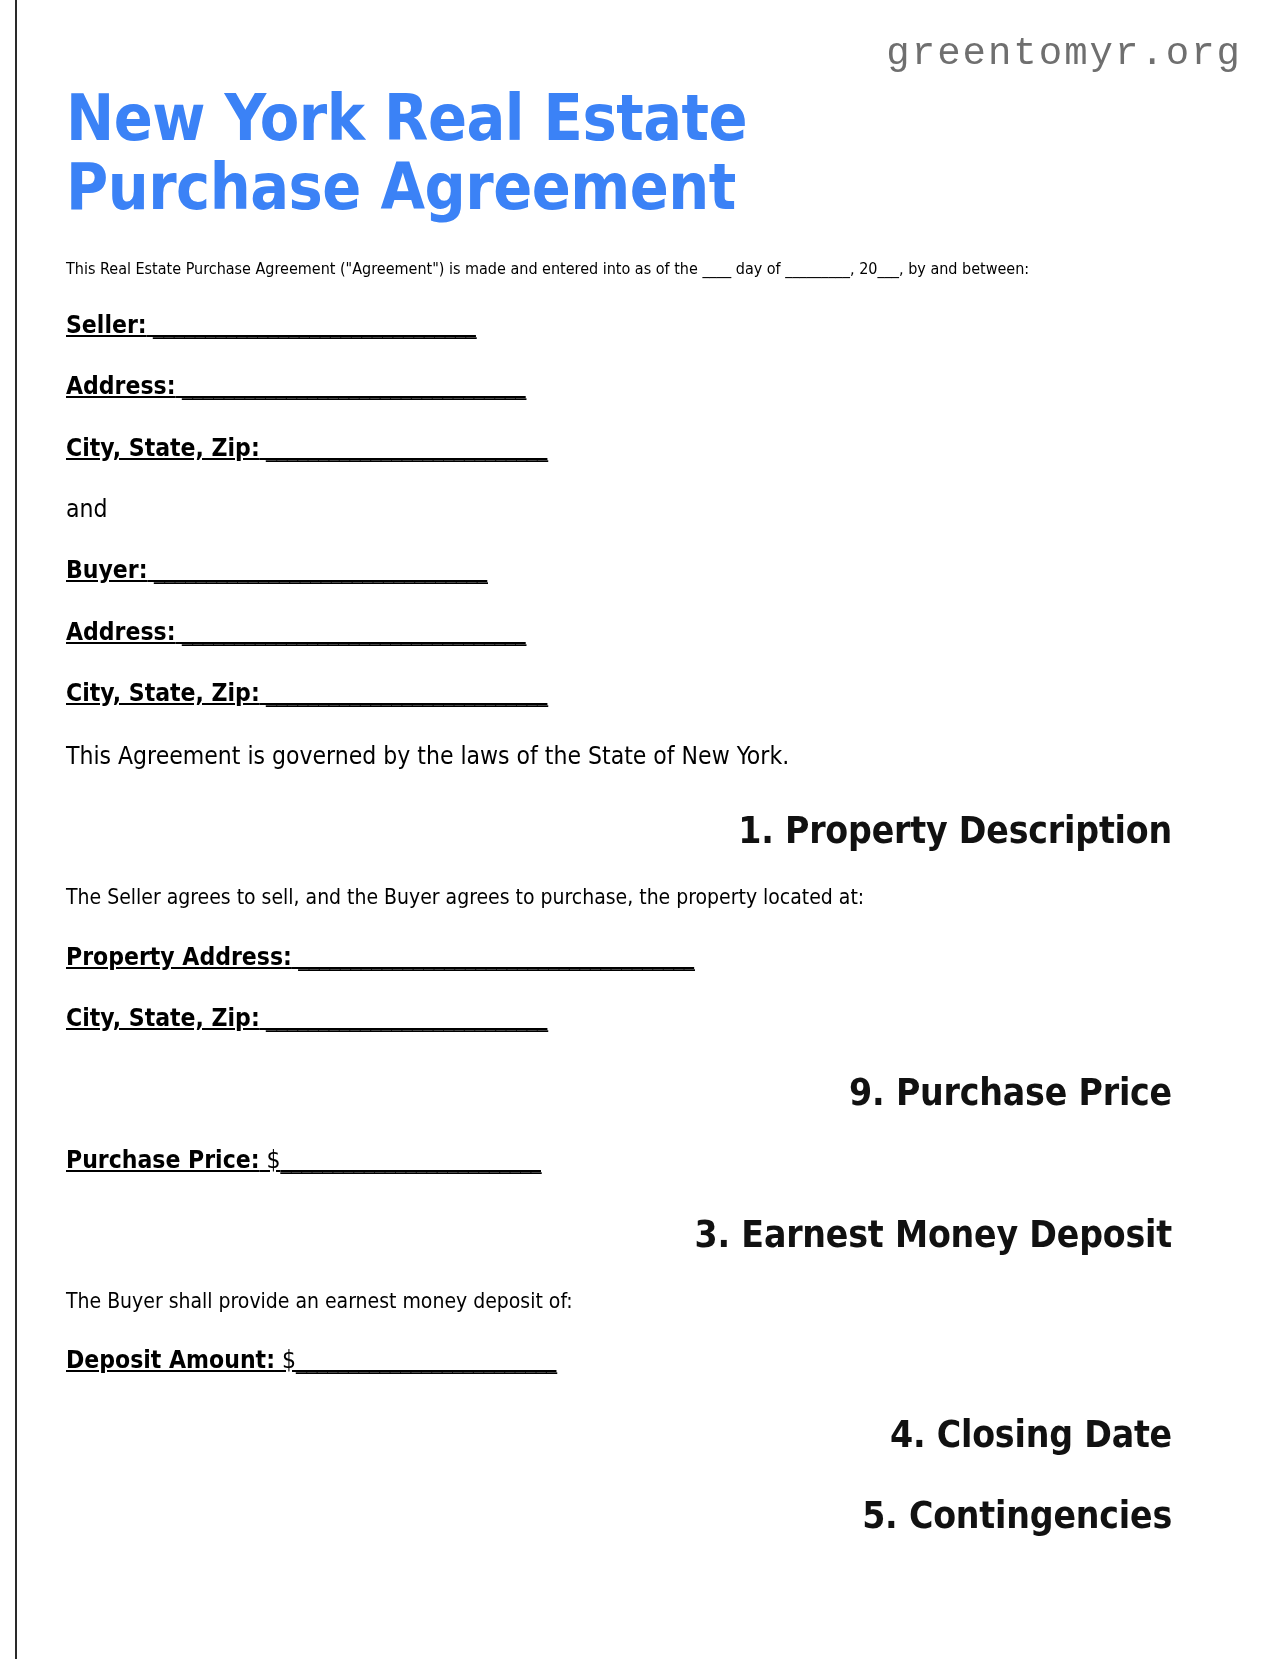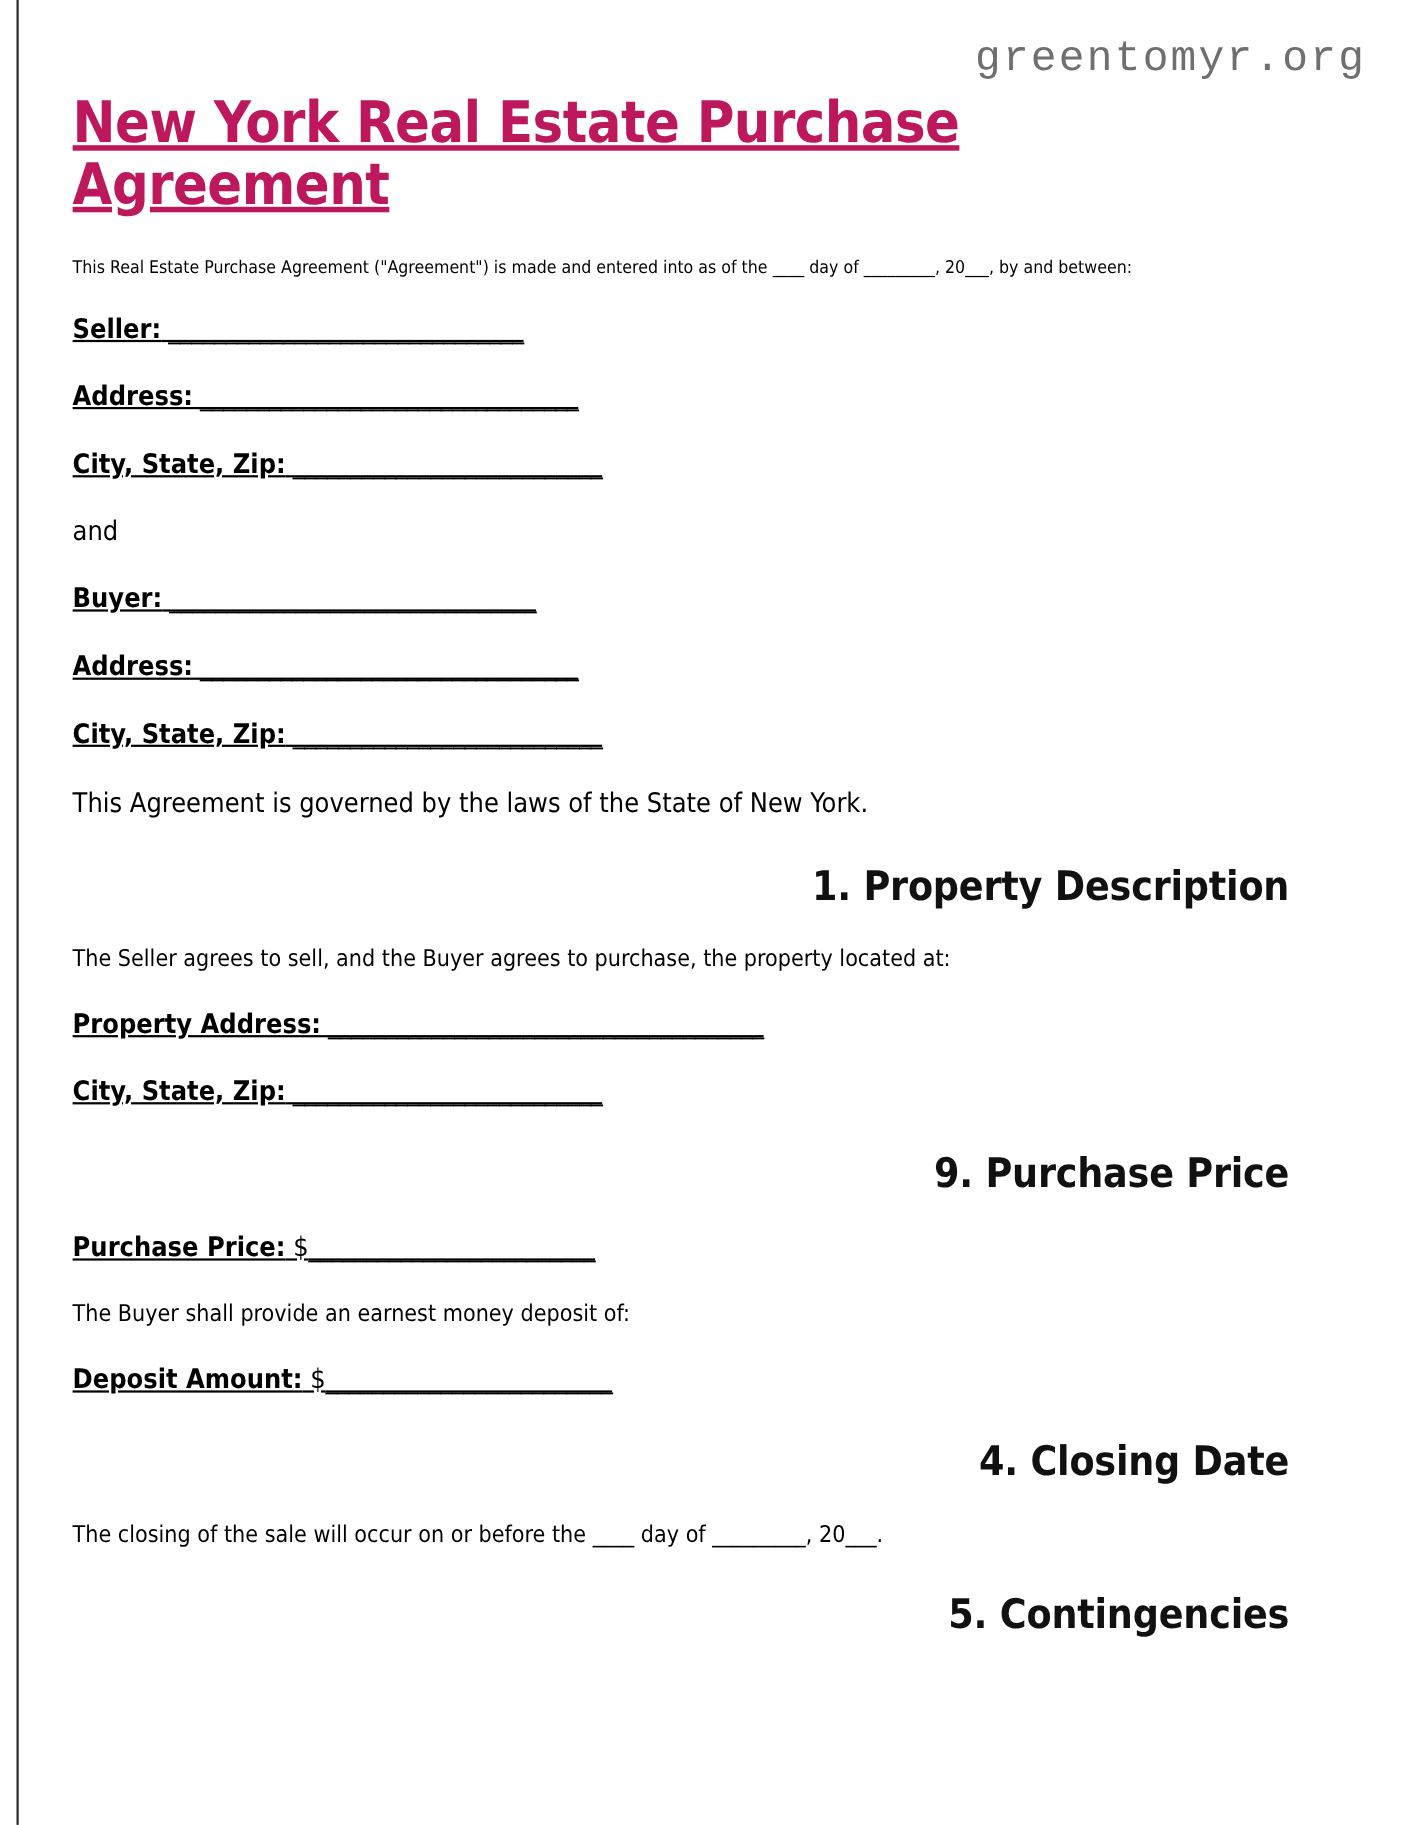--- a/index.html
+++ b/index.html
@@ -55,28 +55,27 @@
   .content {
     position: relative;
     z-index: 3;
     padding: 0 110px 0 66px;
     padding-top: 84px;
   }
 
   h1.doc-title {
     font-family: "Liberation Sans Narrow", "DejaVu Sans Condensed", "Liberation Sans", sans-serif;
     font-stretch: condensed;
-    font-size: 52px;
+    font-size: 64px;
     font-weight: bold;
     line-height: 1.08;
     margin: 0 0 0 0;
     letter-spacing: -0.5px;
     max-width: 880px;
-    color: #be185d;
-    text-decoration: underline;
+    color: #3b82f6;
   }
 
   h2.section-title {
     font-family: "Liberation Sans Narrow", "DejaVu Sans Condensed", "Liberation Sans", sans-serif;
     font-stretch: condensed;
     font-size: 37px;
     font-weight: bold;
     line-height: 1.15;
     margin: 38px 0 0 0;
     letter-spacing: -0.2px;
@@ -183,24 +182,24 @@
     </p>
     <p class="field-line">
       <span class="field-label">City, State, Zip:</span><span class="blank"> ___________________________</span>
     </p>
 
     <h2 class="section-title">9. Purchase Price</h2>
     <p class="field-line">
       <span class="field-label">Purchase Price:</span><span class="field-money"> $</span><span class="blank">_________________________</span>
     </p>
 
+    <h2 class="section-title">3. Earnest Money Deposit</h2>
     <p class="body-text">The Buyer shall provide an earnest money deposit of:</p>
     <p class="field-line">
       <span class="field-label">Deposit Amount:</span><span class="field-money"> $</span><span class="blank">_________________________</span>
     </p>
 
     <h2 class="section-title">4. Closing Date</h2>
-    <p class="body-text">The closing of the sale will occur on or before the ____ day of _________, 20___.</p>
 
     <h2 class="section-title">5. Contingencies</h2>
 
   </div>
 </div>
 
 </body></html>

